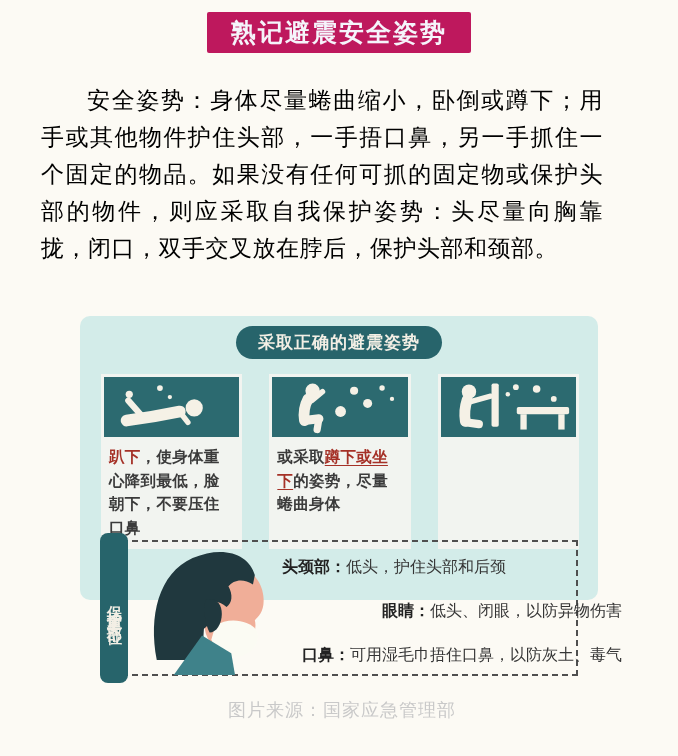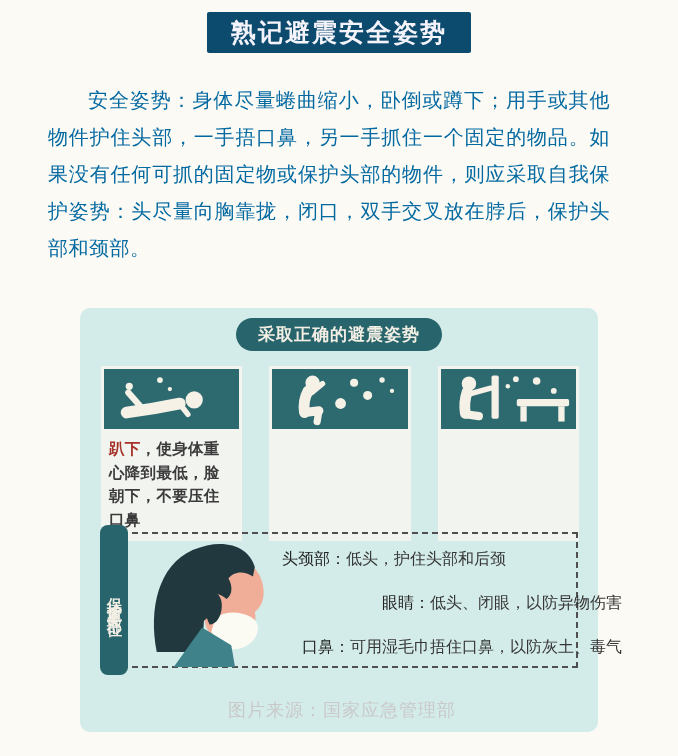--- a/index.html
+++ b/index.html
@@ -7,35 +7,35 @@
   body {
     font-family: "Liberation Sans", "DejaVu Sans", sans-serif;
     width: 678px; height: 756px; position: relative; overflow: hidden;
     color: #333;
   }
   .page { position: relative; width: 678px; height: 756px; }
 
   
   .header-banner {
     position: absolute; top: 12px; left: 50%; transform: translateX(-50%);
-    background: #0c4a6e; color: #f5f4fb;
+    background: #be185d; color: #f5f4fb;
     font-size: 25px; font-weight: bold; letter-spacing: 2px;
     padding: 4px 24px; border-radius: 2px; white-space: nowrap;
   }
 
   
   .intro {
-    position: absolute; top: 82px; left: 48px; width: 562px;
-    font-size: 20px; line-height: 37px; letter-spacing: 0.5px;
-    text-align: justify; text-indent: 2em; color: #0369a1;
+    position: absolute; top: 82px; left: 41px; width: 562px;
+    font-size: 23px; line-height: 37px; letter-spacing: 0.5px;
+    text-align: justify; text-indent: 2em; color: #000000;
   }
 
   
   .card {
-    position: absolute; top: 308px; left: 80px; width: 518px; height: 424px;
+    position: absolute; top: 316px; left: 80px; width: 518px; height: 284px;
     background: #d3ece9; border-radius: 10px;
   }
   .pill {
     position: absolute; top: 10px; left: 50%; transform: translateX(-50%);
     background: #27646b; color: #f3efe5; font-size: 17px; font-weight: bold;
     padding: 5px 22px; border-radius: 20px; letter-spacing: 1px; white-space: nowrap;
   }
 
   .panels {
     position: absolute; top: 58px; left: 21px; right: 19px;
@@ -62,21 +62,21 @@
     writing-mode: vertical-lr; text-orientation: upright;
     font-size: 15px; font-weight: bold; letter-spacing: 5px;
     display: flex; align-items: center; justify-content: center;
   }
   .head { position: absolute; left: 26px; bottom: -1px; width: 158px; height: 132px; }
   .protect-items { position: absolute; left: 168px; top: 13px; }
   .protect-item { font-size: 16px; line-height: 24px; color: #353535; white-space: nowrap; }
   .protect-item + .protect-item { margin-top: 20px; }
   .protect-item:nth-child(2) { margin-left: 12px; text-align: right; }
   .protect-item:nth-child(3) { margin-left: 20px; }
-  .protect-item b { font-weight: normal; color: #222; }
+  .protect-item b { font-weight: bold; color: #222; }
 
   
   .footer {
     position: absolute; top: 698px; left: 0; width: 100%;
     text-align: center; color: #c9c9c9; font-size: 18px; letter-spacing: 1px; padding-left: 6px;
   }
 </style>
 </head>
 <body>
 
@@ -125,20 +125,21 @@
             </g>
             <circle cx="45" cy="12" r="8" fill="#f5f1e6"></circle>
             <g stroke="#f5f1e6" stroke-linecap="round" fill="none">
               <path d="M44,23 L56,13" stroke-width="6"></path>
               <path d="M40,21 Q34,32 36,45" stroke-width="12"></path>
               <path d="M36,45 L52,43" stroke-width="10"></path>
               <path d="M52,43 L50,55" stroke-width="8"></path>
             </g>
           </svg>
         </div>
+        <p class="panel-text"><span>或采取</span><b class="red u">蹲下或坐下</b><span>的姿势，尽量蜷曲身体</span></p>
       </div>
 
       <div class="panel">
         <div class="icon-box">
           <svg viewBox="0 0 150 60" preserveAspectRatio="xMidYMid meet">
             <g fill="#f5f1e6" stroke="none">
               <circle cx="74" cy="16" r="2.5"></circle>
               <circle cx="83" cy="8" r="3.2"></circle>
               <circle cx="106" cy="10" r="4.2"></circle>
               <circle cx="125" cy="21" r="3.2"></circle>

